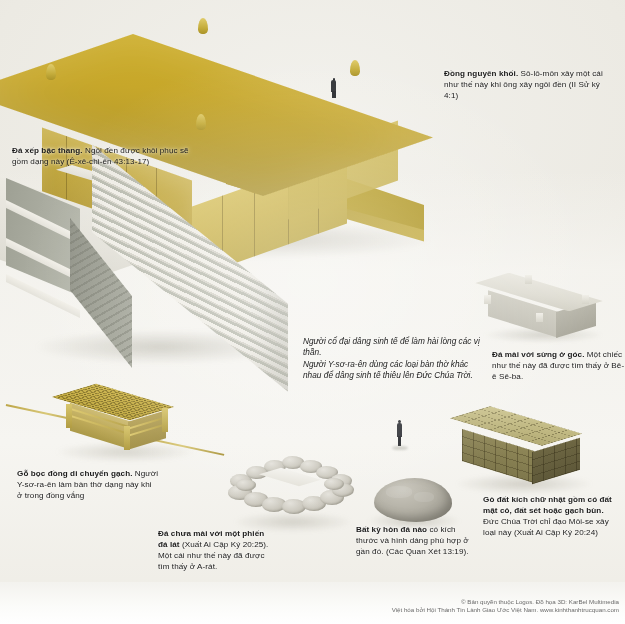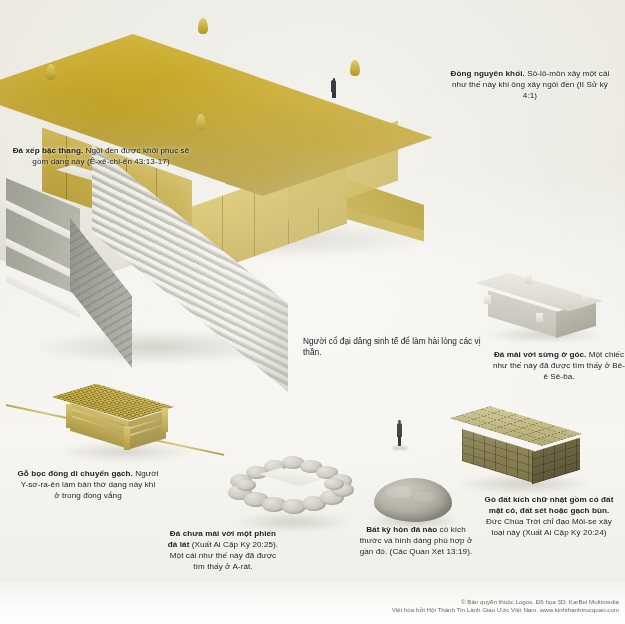--- a/index.html
+++ b/index.html
@@ -34,21 +34,20 @@
   }
 
   
   .callout {
     position: absolute;
     font-size: 8.1px;
     line-height: 11.1px;
     letter-spacing: .01em;
     color: #1b1b1b;
     text-shadow: 0 0 3px rgba(255,255,255,.85), 0 0 6px rgba(255,255,255,.65);
-    text-align: center;
   }
   .callout b { font-weight: 700; }
 
   
   .title {
     position: absolute;
     left: 303px; top: 243px;
     width: 210px;
     font-size: 30px;
     line-height: 33px;
@@ -60,21 +59,21 @@
   .title .l2 { display:block; }
   .intro {
     position: absolute;
     left: 303px; top: 336px;
     width: 180px;
     font-size: 8.3px;
     line-height: 11.4px;
     color: #1b1b1b;
     text-shadow: 0 0 3px rgba(255,255,255,.85);
   }
-  .intro p { margin: 0; }
+  .intro p { margin: 0; font-style: italic; }
 
   
   .credits {
     position: absolute;
     left: 0; right: 6px; bottom: 9px;
     text-align: right;
     font-size: 6.2px;
     line-height: 8.6px;
     color: #6a6a6a;
   }
@@ -481,35 +480,36 @@
   </div>
 
   <div class="callout" style="left:492px; top:349px; width:134px;">
     <b>Đá mài với sừng ở góc.</b><span> Một chiếc như thế này đã được tìm thấy ở Bê-ê Sê-ba.</span>
   </div>
 
   <div class="callout" style="left:17px; top:468px; width:142px;">
     <b>Gỗ bọc đồng di chuyển gạch.</b><span> Người Y-sơ-ra-ên làm bàn thờ dạng này khi ở trong đồng vắng</span>
   </div>
 
-  <div class="callout" style="left:158px; top:528px; width:118px;margin-left:6px;">
+  <div class="callout" style="left:158px; top:528px; width:118px;">
     <b>Đá chưa mài với một phiến đá lát</b><span> (Xuất Ai Cập Ký 20:25). Một cái như thế này đã được tìm thấy ở A-rát.</span>
   </div>
 
   <div class="callout" style="left:356px; top:524px; width:120px;">
     <b>Bất kỳ hòn đá nào</b><span> có kích thước và hình dáng phù hợp ở gần đó. (Các Quan Xét 13:19).</span>
   </div>
 
   <div class="callout" style="left:483px; top:494px; width:132px;">
     <b>Gò đất kích chữ nhật gồm có đất mặt cỏ, đất sét hoặc gạch bùn.</b><span> Đức Chúa Trời chỉ đạo Môi-se xây loại này (Xuất Ai Cập Ký 20:24)</span>
   </div>
 
 
   <div class="intro">
     <p>Người cổ đại dâng sinh tế để làm hài lòng các vị thần.</p>
+    <p>Người Y-sơ-ra-ên dùng các loại bàn thờ khác nhau để dâng sinh tế thiêu lên Đức Chúa Trời.</p>
   </div>
 
   <div class="footer-band"></div>
   <div class="credits">
     <div>© Bản quyền thuộc Logos. Đồ họa 3D: KarBel Multimedia</div>
     <div>Việt hóa bởi Hội Thánh Tin Lành Giao Ước Việt Nam. www.kinhthanhtrucquan.com</div>
   </div>
 
 </div>
 

